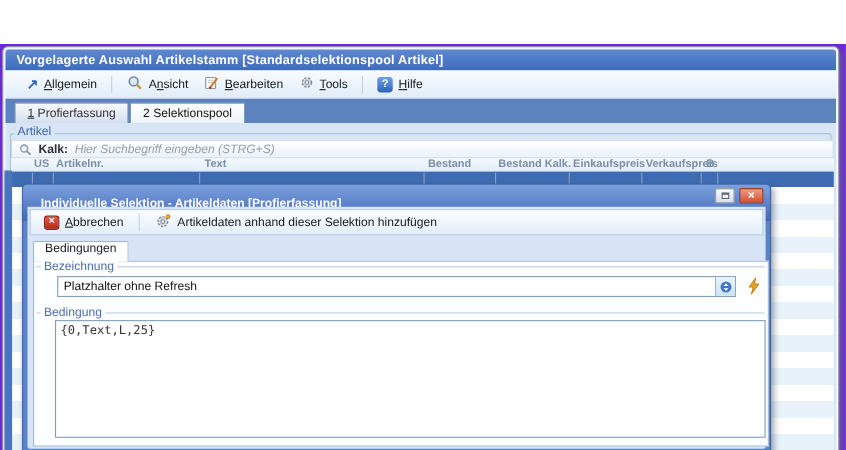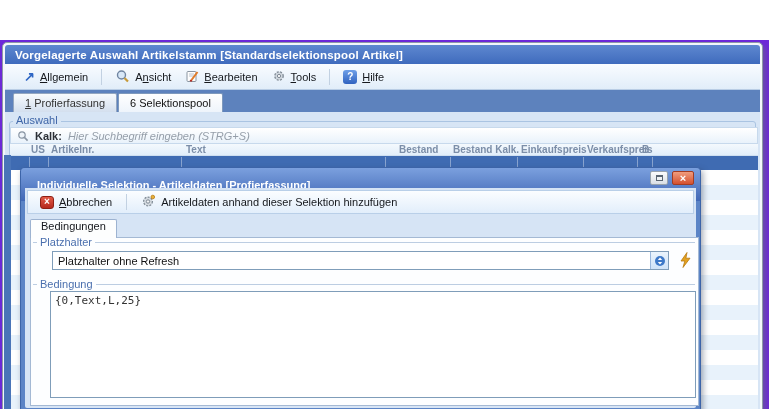--- a/index.html
+++ b/index.html
@@ -161,45 +161,45 @@
         <span style="width:14px;height:14px;border-radius:3px;background:linear-gradient(#6fa0e8,#2f62c0);color:#fff;font-weight:bold;font-size:10px;display:inline-flex;align-items:center;justify-content:center;">?</span>
         <span><span class="bindtext"></span><span class="mn bindtext">H</span><span class="bindtext">ilfe</span></span>
       </div>
     </div>
 
     <div class="tabband">
       <div class="tab inactive">
         <span><span class="bindtext"></span><span class="mn bindtext">1</span><span class="bindtext"> Profierfassung</span></span>
       </div>
       <div class="tab active">
-        <span><span class="bindtext">6 Selektionspool</span><span class="mn bindtext"></span><span class="bindtext"></span></span>
+        <span><span class="bindtext">2 Selektionspool</span><span class="mn bindtext"></span><span class="bindtext"></span></span>
       </div>
     </div>
 
     <div class="content"></div>
     <div class="artikel-group"></div>
-    <span class="artikel-label">Auswahl</span>
+    <span class="artikel-label">Artikel</span>
 
     <div class="grid">
       <div class="searchbar">
         <span style="display:inline-flex;">
           <svg width="12" height="12" viewBox="0 0 12 12">
               <circle cx="5" cy="5" r="3.2" fill="#eef4fa" stroke="#8a96a4" stroke-width="1.2"></circle>
               <line x1="7.4" y1="7.4" x2="10.6" y2="10.6" stroke="#8a96a4" stroke-width="1.6"></line>
             </svg>
         </span>
         <span class="search-label">Kalk:</span>
         <input class="search-input" type="text" placeholder="Hier Suchbegriff eingeben (STRG+S)" style="">
       </div>
 
       <div class="gridheader">
         <span class="hcell" style="left:21px">US</span>
         <span class="hcell" style="left:41px">Artikelnr.</span>
         <span class="hcell" style="left:176px">Text</span>
-        <span class="hcell" style="left:389px">Bestand</span>
+        <span class="hcell" style="left:379px">Bestand</span>
         <span class="hcell" style="left:443px">Bestand Kalk.</span>
         <span class="hcell" style="left:511px">Einkaufspreis</span>
         <span class="hcell" style="left:577px">Verkaufspreis</span>
         <span class="hcell" style="left:632px">B</span>
       </div>
 
       <div class="selrow">
         <div class="vsep" style="left:19px"></div>
         <div class="vsep" style="left:38px"></div>
         <div class="vsep" style="left:171px"></div>
@@ -256,21 +256,21 @@
             <span>Artikeldaten anhand dieser Selektion hinzufügen</span>
           </div>
         </div>
 
         <div class="dlg-tab">
           <span>Bedingungen</span>
         </div>
 
         <div class="dlg-panel">
 
-          <span class="fieldset-label" style="left:6px; top:-2px;">Platzhalter</span>
+          <span class="fieldset-label" style="left:6px; top:-2px;">Bezeichnung</span>
           <div class="fieldset-line" style="left:2px; top:4px; width:662px;"></div>
           <div class="combobox">
             <span class="value">Platzhalter ohne Refresh</span>
             <span class="combo-btn">
               <svg width="12" height="12" viewBox="0 0 12 12">
                   <circle cx="6" cy="6" r="5" fill="#3d79c8"></circle>
                   <polygon points="6,2.4 8.2,5 3.8,5" fill="#fff"></polygon>
                   <polygon points="6,9.6 8.2,7 3.8,7" fill="#fff"></polygon>
                 </svg>
             </span>

